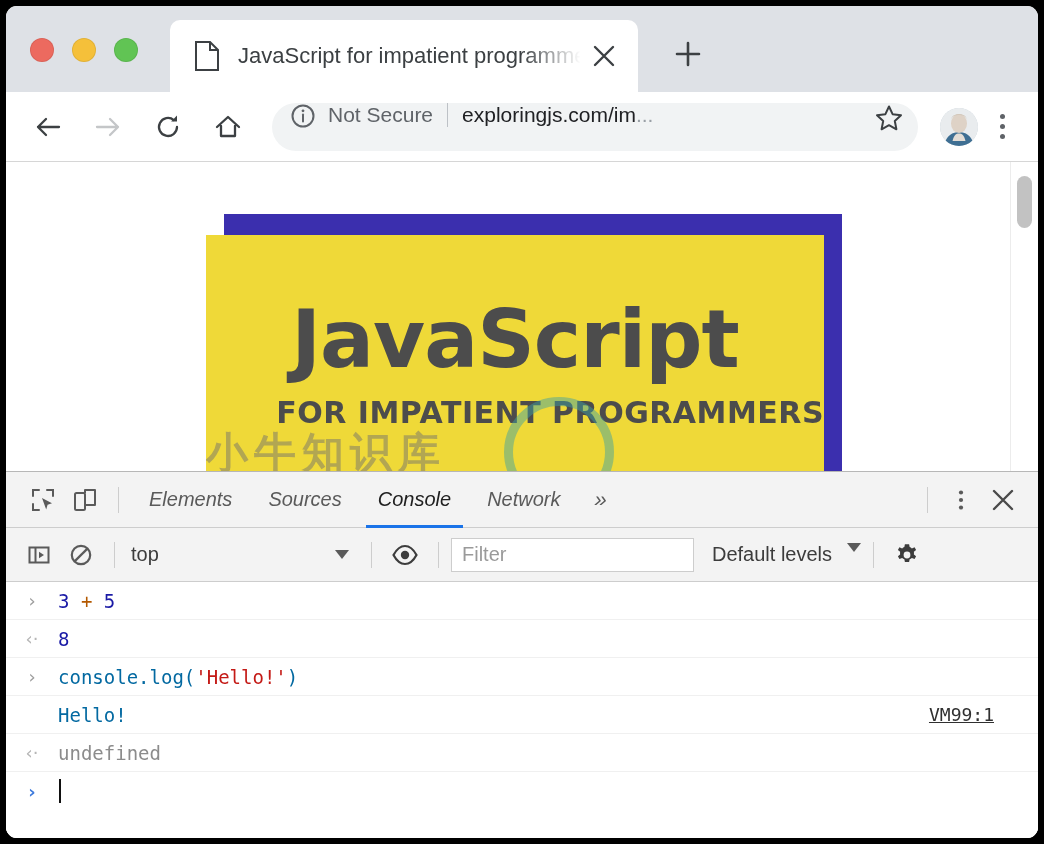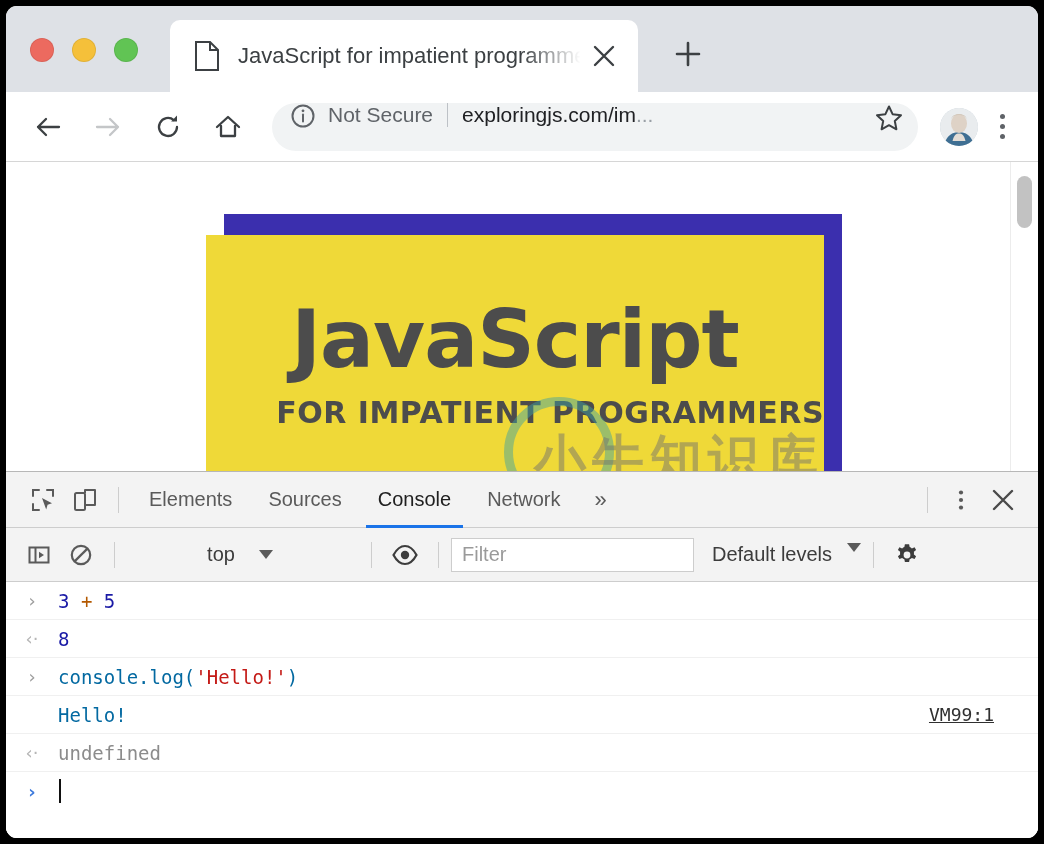--- a/index.html
+++ b/index.html
@@ -208,24 +208,24 @@
   .wm-ring {
     position: absolute;
     left: 298px; top: 20px;
     width: 110px; height: 110px;
     border-radius: 50%;
     border: 9px solid rgba(62,160,160,.48);
   }
   .wm-cn {
     position: absolute;
     left: 0; right: 0; top: 48px;
-    text-align: right;
+    text-align: left;
     font-family: Liberation Serif, serif;
     font-weight: bold;
-    font-size: 52px;
+    font-size: 42px;
     letter-spacing: 6px;
     color: rgba(110,110,110,.48);
   }
   .wm-py {
     position: absolute;
     left: 0; right: 0; top: 104px;
     text-align: center;
     font-family: "DejaVu Sans", sans-serif;
     font-size: 15px;
     letter-spacing: 4px;
@@ -241,20 +241,21 @@
     flex-direction: column;
   }
   .dt-tabbar {
     height: 56px;
     background: #f3f3f3;
     border-bottom: 1px solid #cdcdcd;
     display: flex;
     align-items: center;
     padding: 0 14px 0 16px;
     flex: 0 0 auto;
+    font-style: italic;
   }
   .dt-iconbtn {
     width: 42px; height: 42px;
     display: flex; align-items: center; justify-content: center;
     flex: 0 0 auto;
   }
   .dt-vsep {
     width: 1px; height: 26px;
     background: #cdcdcd;
     margin: 0 12px;
@@ -294,21 +295,21 @@
     display: flex;
     align-items: center;
     padding: 0 14px 0 12px;
     flex: 0 0 auto;
   }
   .ctx-select {
     width: 232px;
     height: 34px;
     display: flex;
     align-items: center;
-    justify-content: center;
+    justify-content: space-between;
     padding: 0 10px 0 4px;
     font-size: 20px;
     color: #3c3c3c;
     flex: 0 0 auto;
     gap: 24px;
   }
   .caret { border-left: 7px solid transparent; border-right: 7px solid transparent; border-top: 9px solid #5a5a5a; }
   .filter-input {
     flex: 1 1 auto;
     height: 34px;

